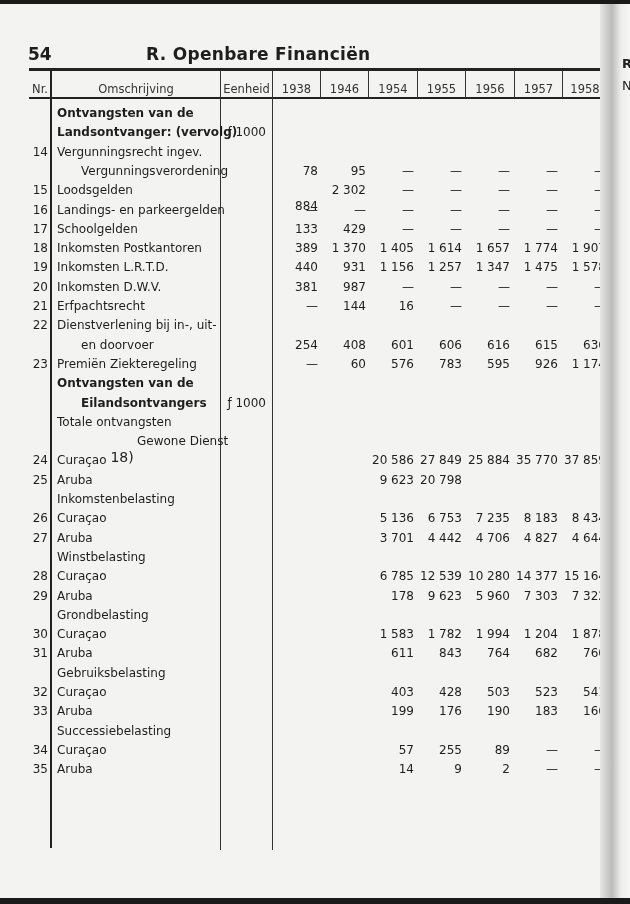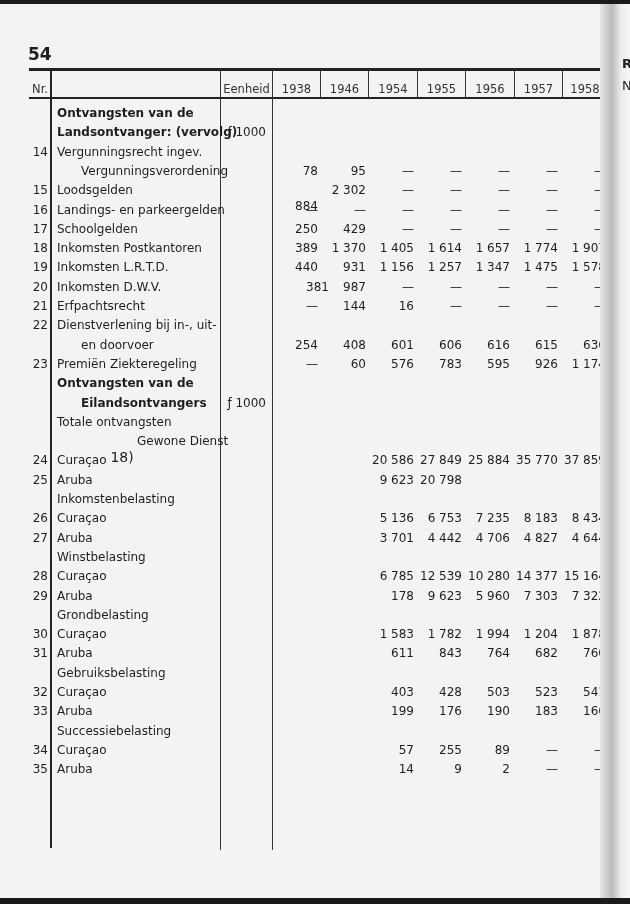--- a/index.html
+++ b/index.html
@@ -45,35 +45,37 @@
   .unit { left: 226px; width: 40px; text-align: right; }
   .val { text-align: right; }
   sup { font-size: 14px; vertical-align: top; line-height: 12px; }
 </style>
 </head>
 <body>
 
 <div class="page-stack"></div>
 <div class="page">
   <div class="page-num">54</div>
+  <div class="page-title">R.  Openbare Financiën</div>
 
   <div class="rule" style="left:29px; top:64px; width:578px; height:3px;"></div>
   <div class="rule" style="left:29px; top:93px; width:578px; height:2px;"></div>
 
   <div class="vline" style="left:50px; top:66px; height:778px; width:2px; background:#222;"></div>
   <div class="vline" style="left:220px; top:66px; height:780px;"></div>
   <div class="vline" style="left:272px; top:66px; height:780px;"></div>
   <div class="vline" style="left:320px; top:66px; height:28px;"></div>
   <div class="vline" style="left:368px; top:66px; height:28px;"></div>
   <div class="vline" style="left:417px; top:66px; height:28px;"></div>
   <div class="vline" style="left:465px; top:66px; height:28px;"></div>
   <div class="vline" style="left:514px; top:66px; height:28px;"></div>
   <div class="vline" style="left:562px; top:66px; height:28px;"></div>
 
   <div class="hdr" style="left:29px; width:22px;">Nr.</div>
+  <div class="hdr" style="left:52px; width:168px;">Omschrijving</div>
   <div class="hdr" style="left:221px; width:51px;">Eenheid</div>
   <div class="hdr" style="left:273px; width:47px;">1938</div>
   <div class="hdr" style="left:321px; width:47px;">1946</div>
   <div class="hdr" style="left:369px; width:48px;">1954</div>
   <div class="hdr" style="left:418px; width:47px;">1955</div>
   <div class="hdr" style="left:466px; width:48px;">1956</div>
   <div class="hdr" style="left:515px; width:47px;">1957</div>
   <div class="hdr" style="left:563px; width:44px;">1958</div>
 
   <div id="rows">
@@ -146,21 +148,21 @@
         <div class="val" style="top: 197px; left: 368px; width: 46px;">—</div>
         <div class="val" style="top: 197px; left: 416px; width: 46px;">—</div>
         <div class="val" style="top: 197px; left: 464px; width: 46px;">—</div>
         <div class="val" style="top: 197px; left: 512px; width: 46px;">—</div>
         <div class="val" style="top: 197px; left: 560px; width: 46px;">—</div>
       </div>
       <div>
         <div class="nr" style="top: 216px;">17</div>
         <div class="desc" style="top: 216px; left: 57px;"><span>Schoolgelden</span></div>
         <div class="unit" style="top: 216px;"></div>
-        <div class="val" style="top: 216px; left: 272px; width: 46px;">250</div>
+        <div class="val" style="top: 216px; left: 272px; width: 46px;">133</div>
         <div class="val" style="top: 216px; left: 320px; width: 46px; text-align: right;">429</div>
         <div class="val" style="top: 216px; left: 368px; width: 46px;">—</div>
         <div class="val" style="top: 216px; left: 416px; width: 46px;">—</div>
         <div class="val" style="top: 216px; left: 464px; width: 46px;">—</div>
         <div class="val" style="top: 216px; left: 512px; width: 46px;">—</div>
         <div class="val" style="top: 216px; left: 560px; width: 46px;">—</div>
       </div>
       <div>
         <div class="nr" style="top: 235px;">18</div>
         <div class="desc" style="top: 235px; left: 57px;"><span>Inkomsten Postkantoren</span></div>
@@ -182,21 +184,21 @@
         <div class="val" style="top: 254px; left: 368px; width: 46px;">1 156</div>
         <div class="val" style="top: 254px; left: 416px; width: 46px;">1 257</div>
         <div class="val" style="top: 254px; left: 464px; width: 46px;">1 347</div>
         <div class="val" style="top: 254px; left: 512px; width: 46px;">1 475</div>
         <div class="val" style="top: 254px; left: 560px; width: 46px;">1 578</div>
       </div>
       <div>
         <div class="nr" style="top: 274px;">20</div>
         <div class="desc" style="top: 274px; left: 57px;"><span>Inkomsten  D.W.V.</span></div>
         <div class="unit" style="top: 274px;"></div>
-        <div class="val" style="top: 274px; left: 272px; width: 46px; padding-left: 11px;">381</div>
+        <div class="val" style="top: 274px; left: 272px; width: 46px;">381</div>
         <div class="val" style="top: 274px; left: 320px; width: 46px;">987</div>
         <div class="val" style="top: 274px; left: 368px; width: 46px;">—</div>
         <div class="val" style="top: 274px; left: 416px; width: 46px;">—</div>
         <div class="val" style="top: 274px; left: 464px; width: 46px;">—</div>
         <div class="val" style="top: 274px; left: 512px; width: 46px;">—</div>
         <div class="val" style="top: 274px; left: 560px; width: 46px;">—</div>
       </div>
       <div>
         <div class="nr" style="top: 293px;">21</div>
         <div class="desc" style="top: 293px; left: 57px;"><span>Erfpachtsrecht</span></div>

